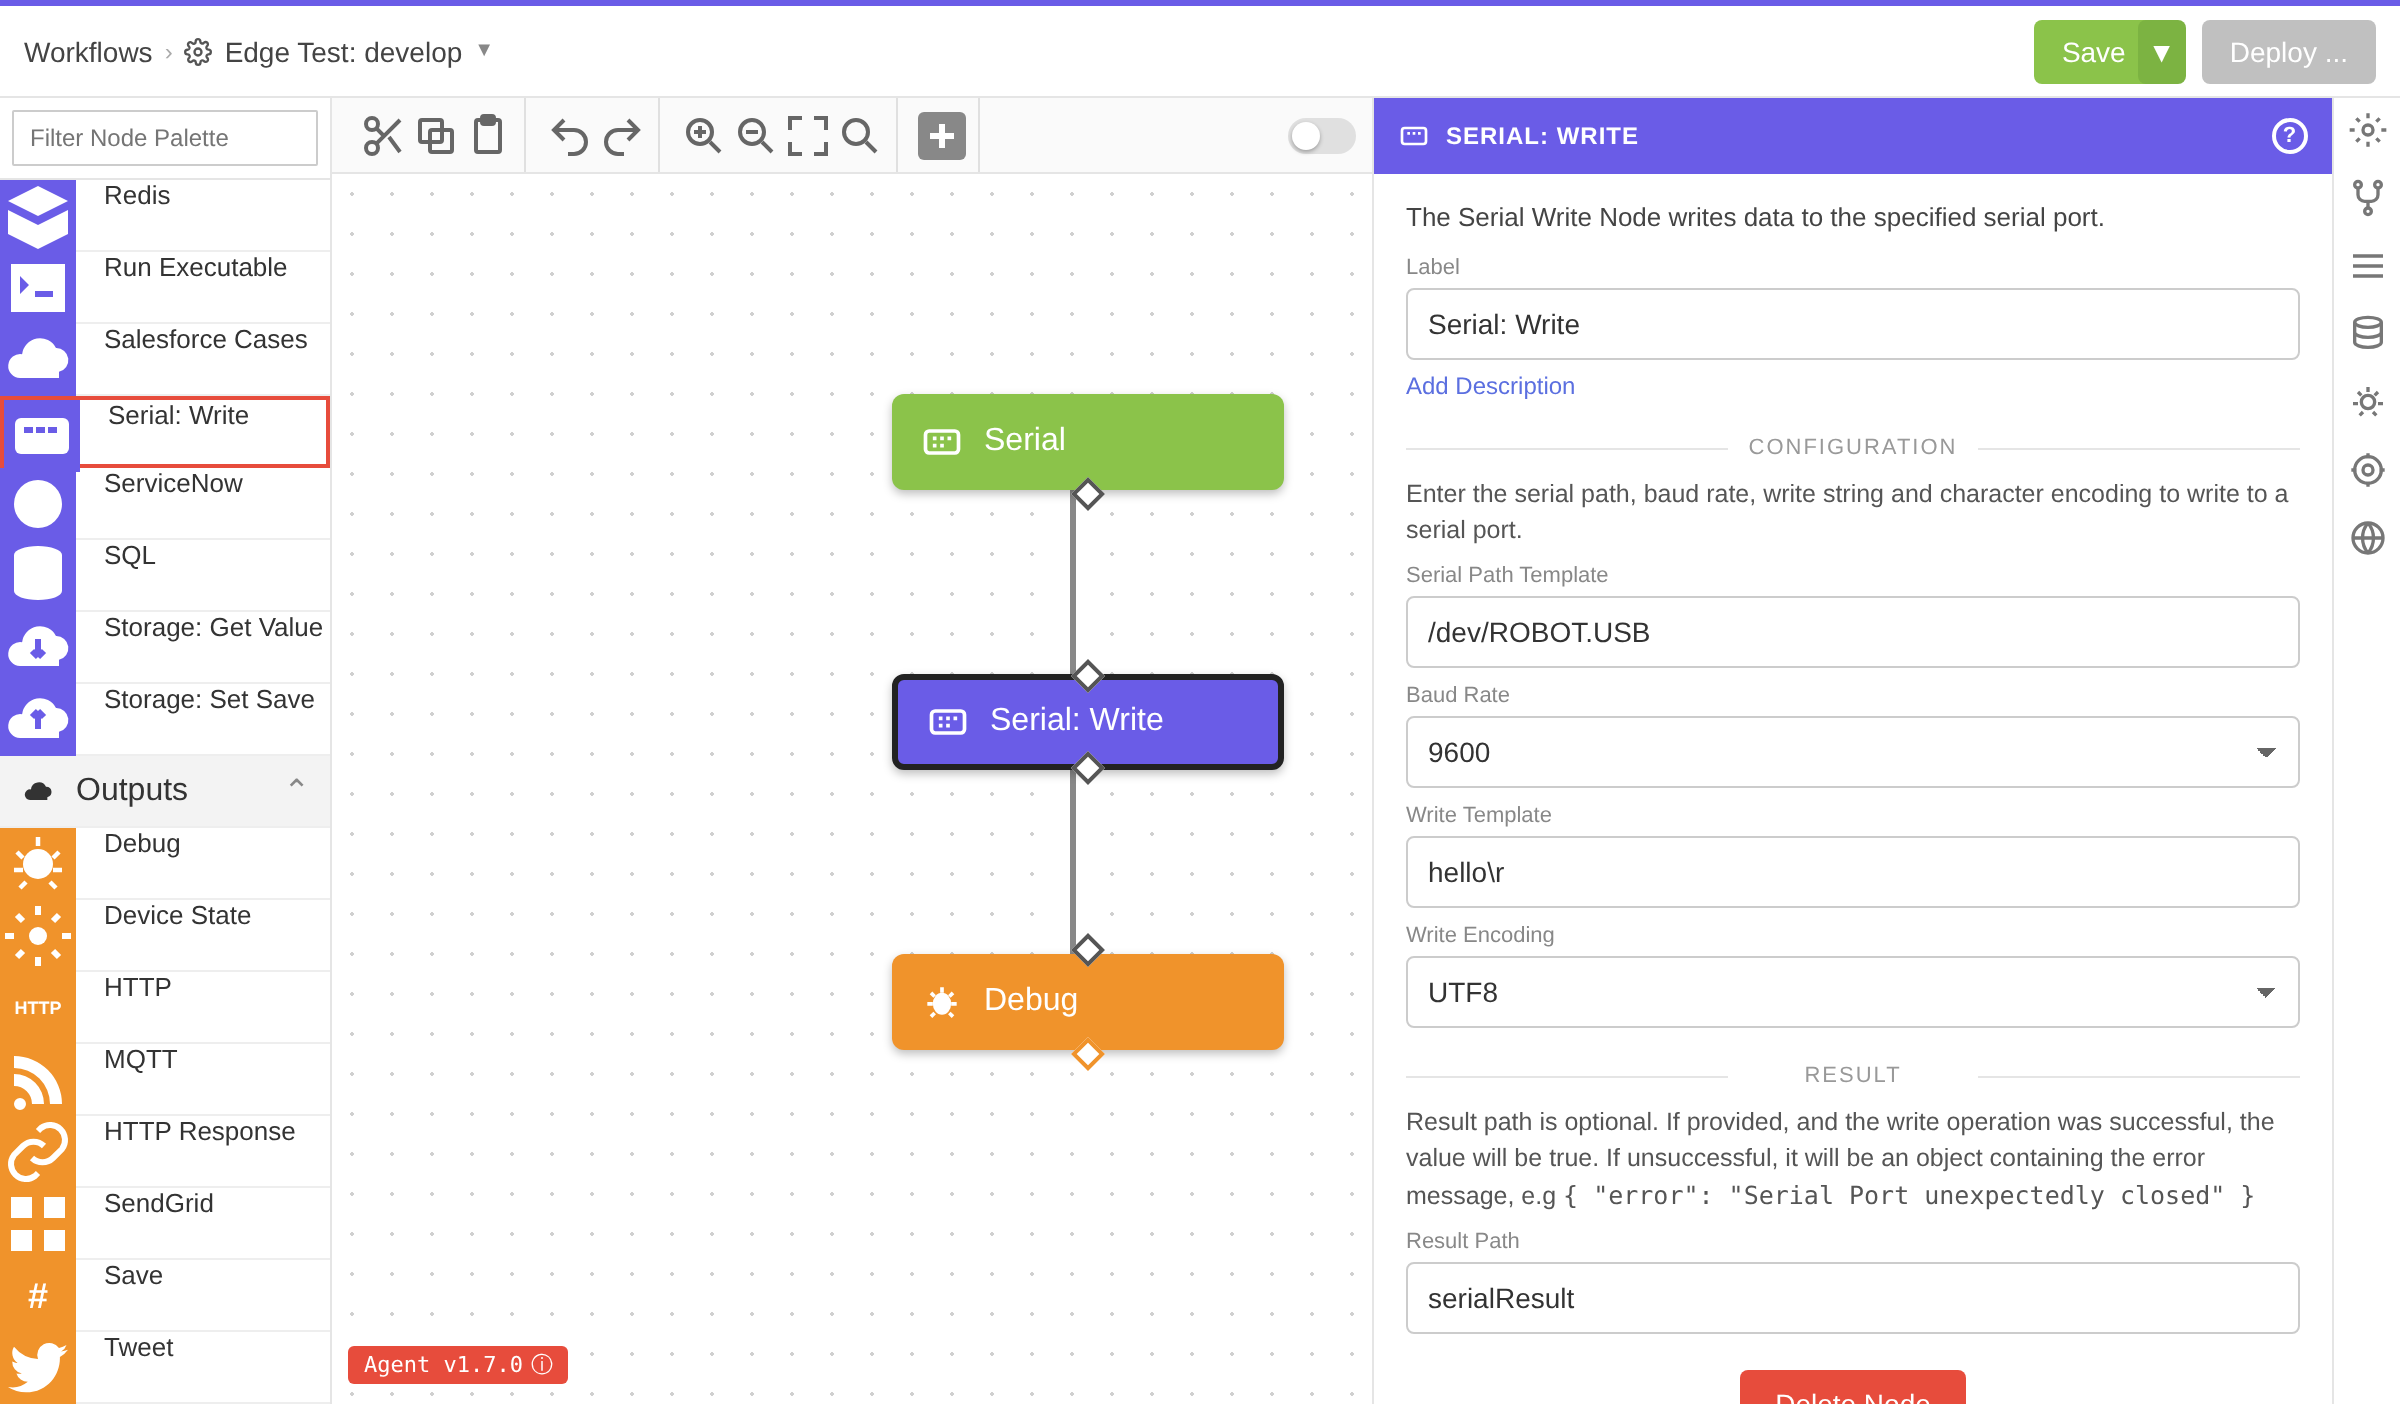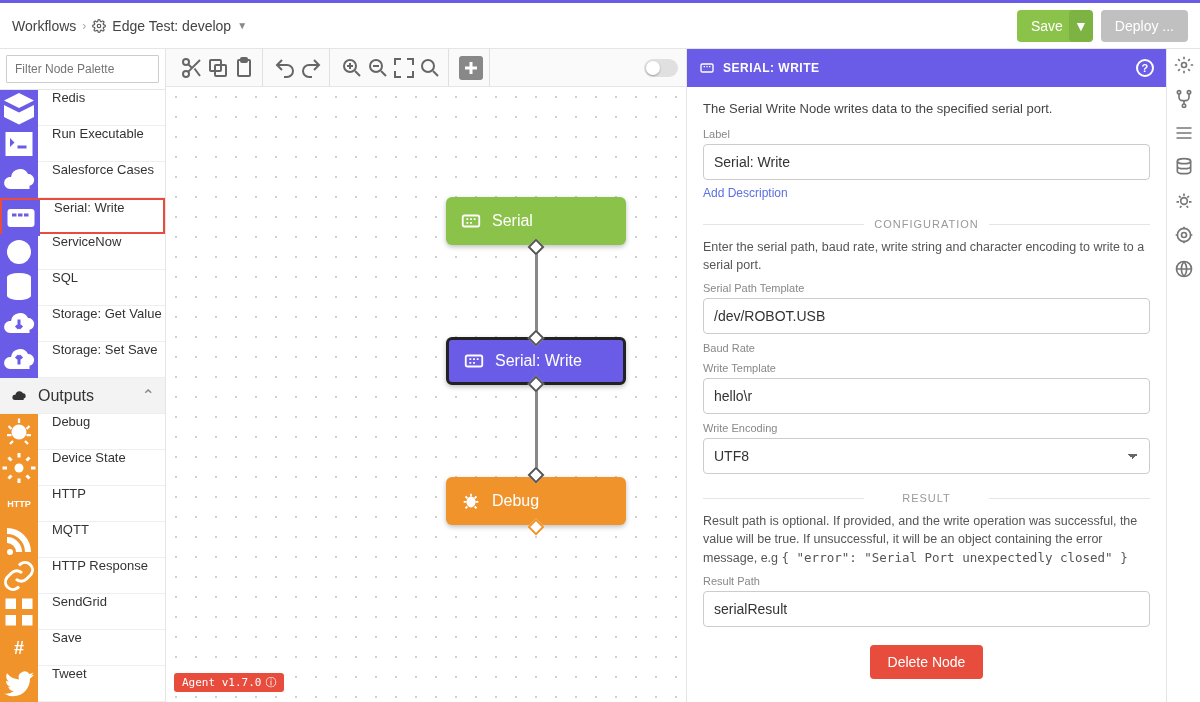--- a/index.html
+++ b/index.html
@@ -40,21 +40,21 @@
   .toolbar { height:38px; border-bottom:1px solid #e5e5e5; display:flex; align-items:center; padding:0 8px; gap:4px; background:#fafafa;}
   .tb-group { display:flex; align-items:center; gap:2px; padding:0 6px; border-right:1px solid #e0e0e0; height:100%;}
   .tb-group:last-of-type { border-right:none; }
   .tb-btn { width:24px; height:24px; display:flex; align-items:center; justify-content:center; color:#666; cursor:pointer; border-radius:3px;}
   .toggle { margin-left:auto; width:34px; height:18px; border-radius:10px; background:#e0e0e0; position:relative; cursor:pointer;}
   .toggle::after { content:""; position:absolute; width:14px; height:14px; border-radius:50%; background:#fff; top:2px; left:2px; box-shadow:0 1px 2px rgba(0,0,0,.3);}
   .canvas { flex:1; background-image: radial-gradient(#d0d0d0 1px, transparent 1px); background-size: 20px 20px; position:relative; overflow:hidden; }
 
   .agent-badge { position:absolute; left:8px; bottom:10px; background:#e74c3c; color:#fff; font-family:monospace; font-size:11px; padding:2px 8px; border-radius:3px; display:flex; align-items:center; gap:4px;margin-top:12px;}
 
-  .node { position:absolute; width:180px; height:48px; border-radius:6px; color:#fff; display:flex; align-items:center; padding:0 14px; gap:10px; font-size:16px; font-weight:500; box-shadow:0 2px 5px rgba(0,0,0,.25);}
+  .node { position:absolute; width:196px; height:48px; border-radius:6px; color:#fff; display:flex; align-items:center; padding:0 14px; gap:10px; font-size:16px; font-weight:500; box-shadow:0 2px 5px rgba(0,0,0,.25);}
   .node.green  { background:#8bc34a; top:110px; left:280px; }
   .node.purple { background:#6a5ce7; top:250px; left:280px; border:3px solid #222; }
   .node.orange { background:#f0932b; top:390px; left:280px; }
   .node .node-ico { width:22px; height:22px; display:flex; align-items:center; justify-content:center;}
   .port { position:absolute; width:12px; height:12px; left:50%; transform:translateX(-50%) rotate(45deg); background:#fff; border:2px solid #555;}
   .port.out { bottom:-8px; }
   .port.in  { top:-8px; }
   .node.orange .port.out { background:#fff; border-color:#f0932b; }
   .edge { position:absolute; width:3px; background:#888; left:369px; }
   .edge1 { top:158px; height:94px; }
@@ -397,20 +397,21 @@
         <input class="form-control" value="Serial: Write" style="">
         <span class="link">Add Description</span>
 
         <div class="section-title">CONFIGURATION</div>
         <div class="help-text">Enter the serial path, baud rate, write string and character encoding to write to a serial port.</div>
 
         <div class="form-label">Serial Path Template</div>
         <input class="form-control" value="/dev/ROBOT.USB" style="">
 
         <div class="form-label">Baud Rate</div>
+        <select class="form-select"><option>9600</option></select>
 
         <div class="form-label">Write Template</div>
         <input class="form-control" value="hello\r" style="">
 
         <div class="form-label">Write Encoding</div>
         <select class="form-select"><option>UTF8</option></select>
 
         <div class="section-title">RESULT</div>
         <div class="help-text">
           <span>Result path is optional. If provided, and the write operation was successful, the value will be true. If unsuccessful, it will be an object containing the error message, e.g </span><code>{ "error": "Serial Port unexpectedly closed" }</code>

